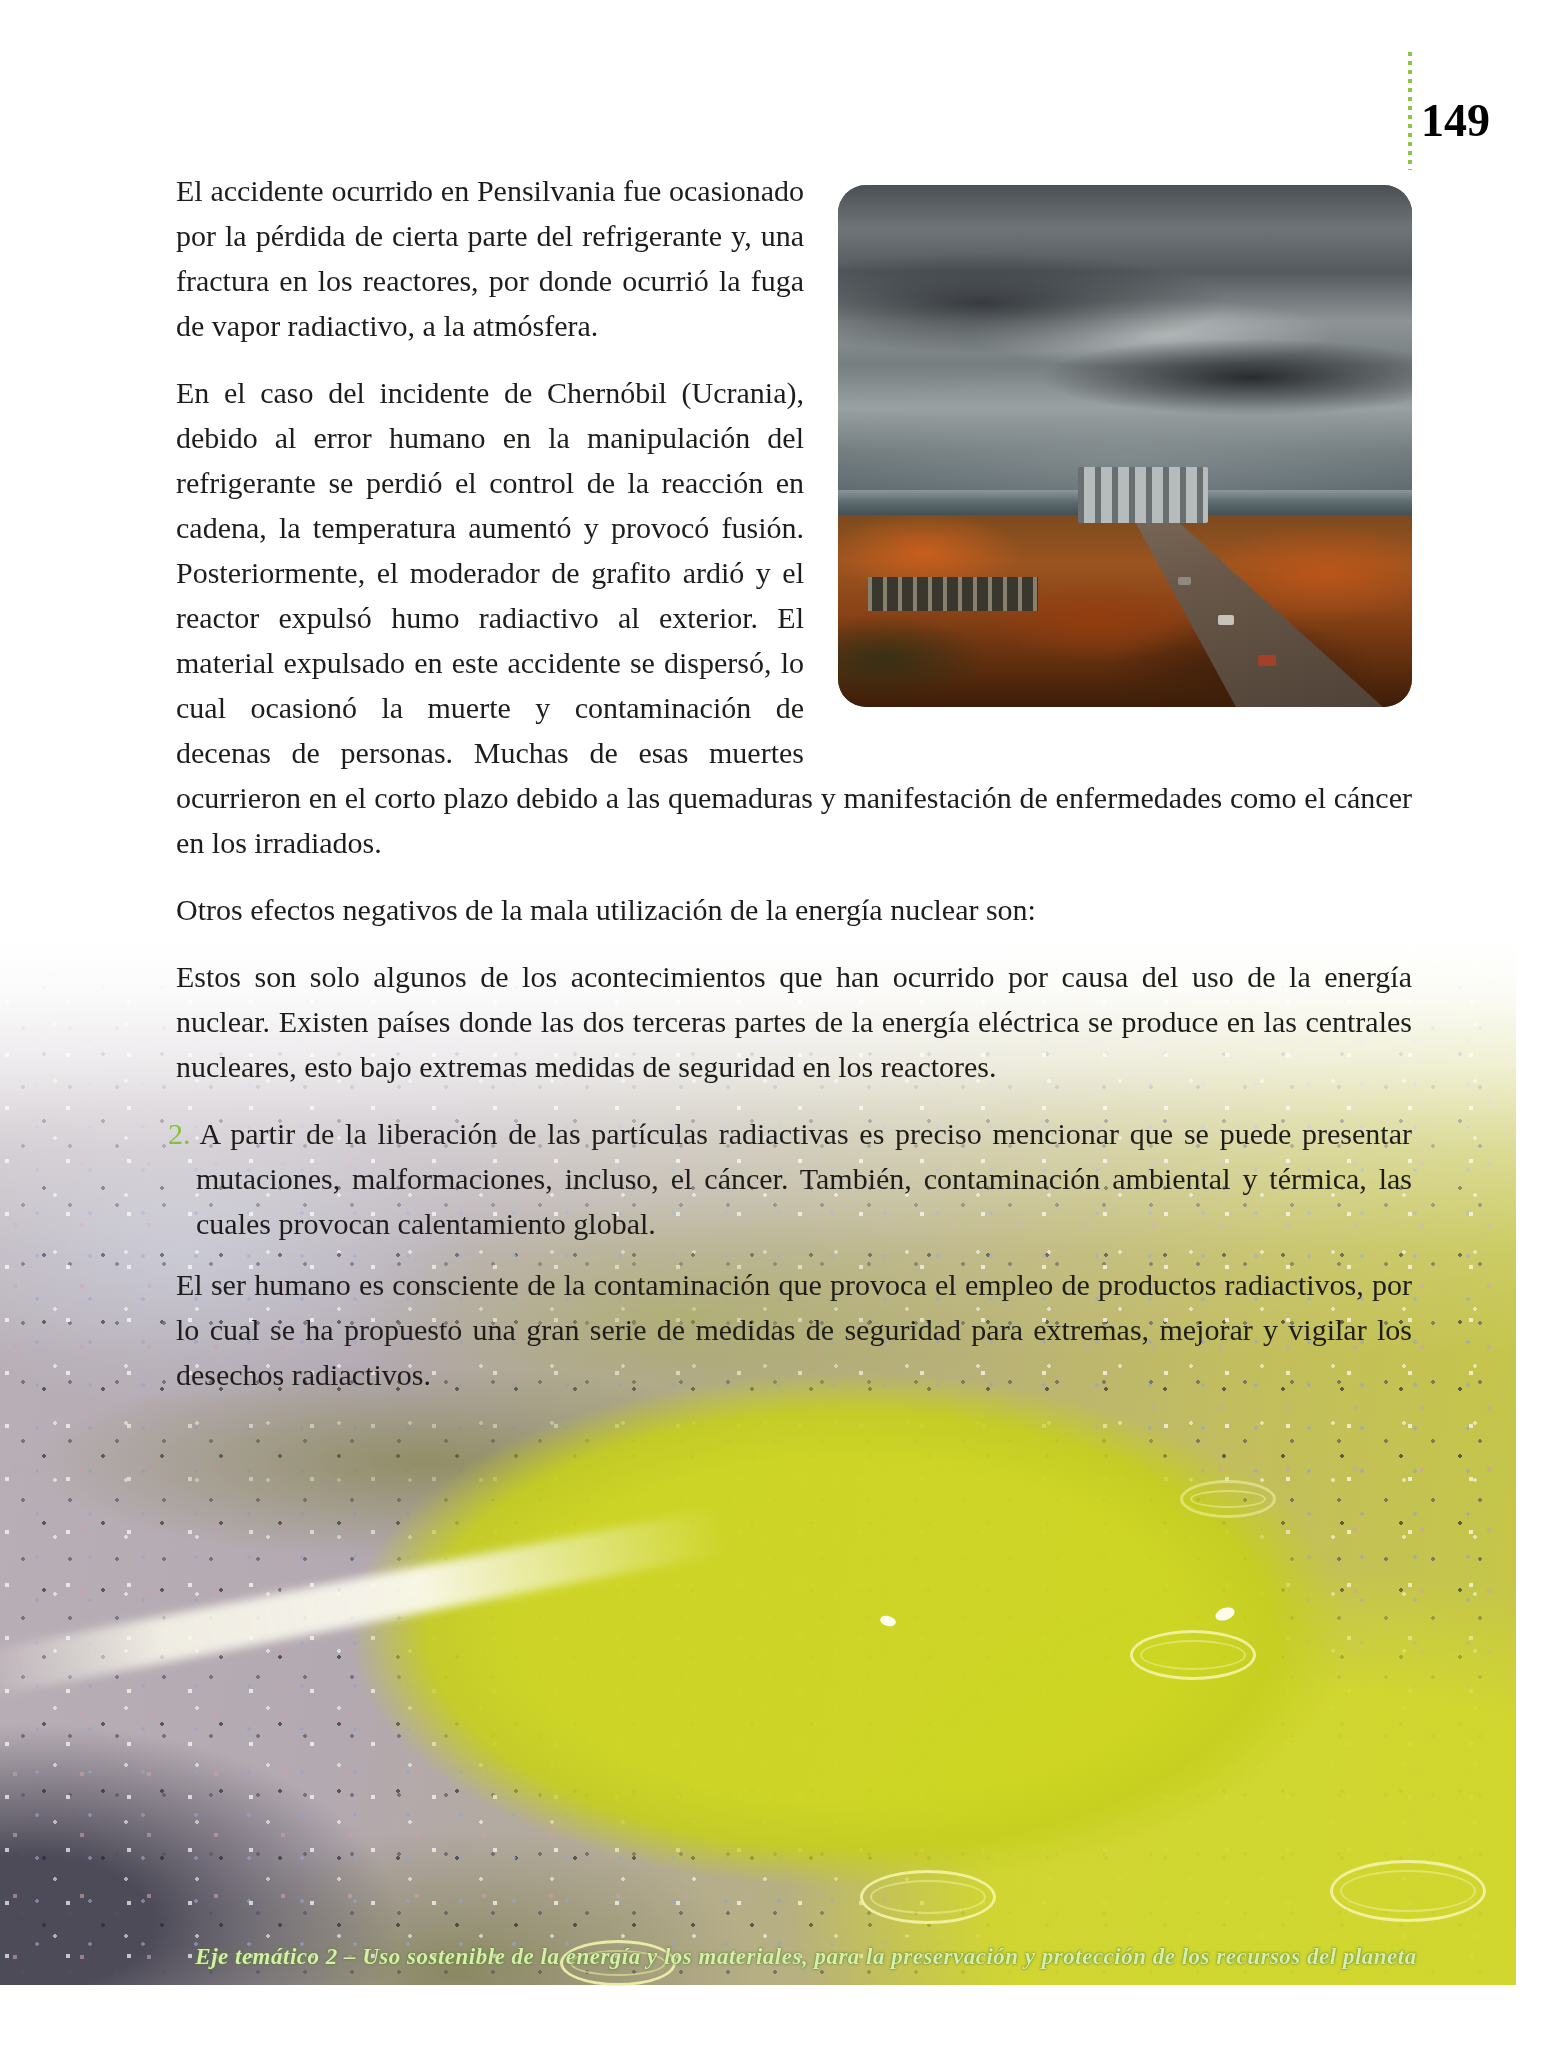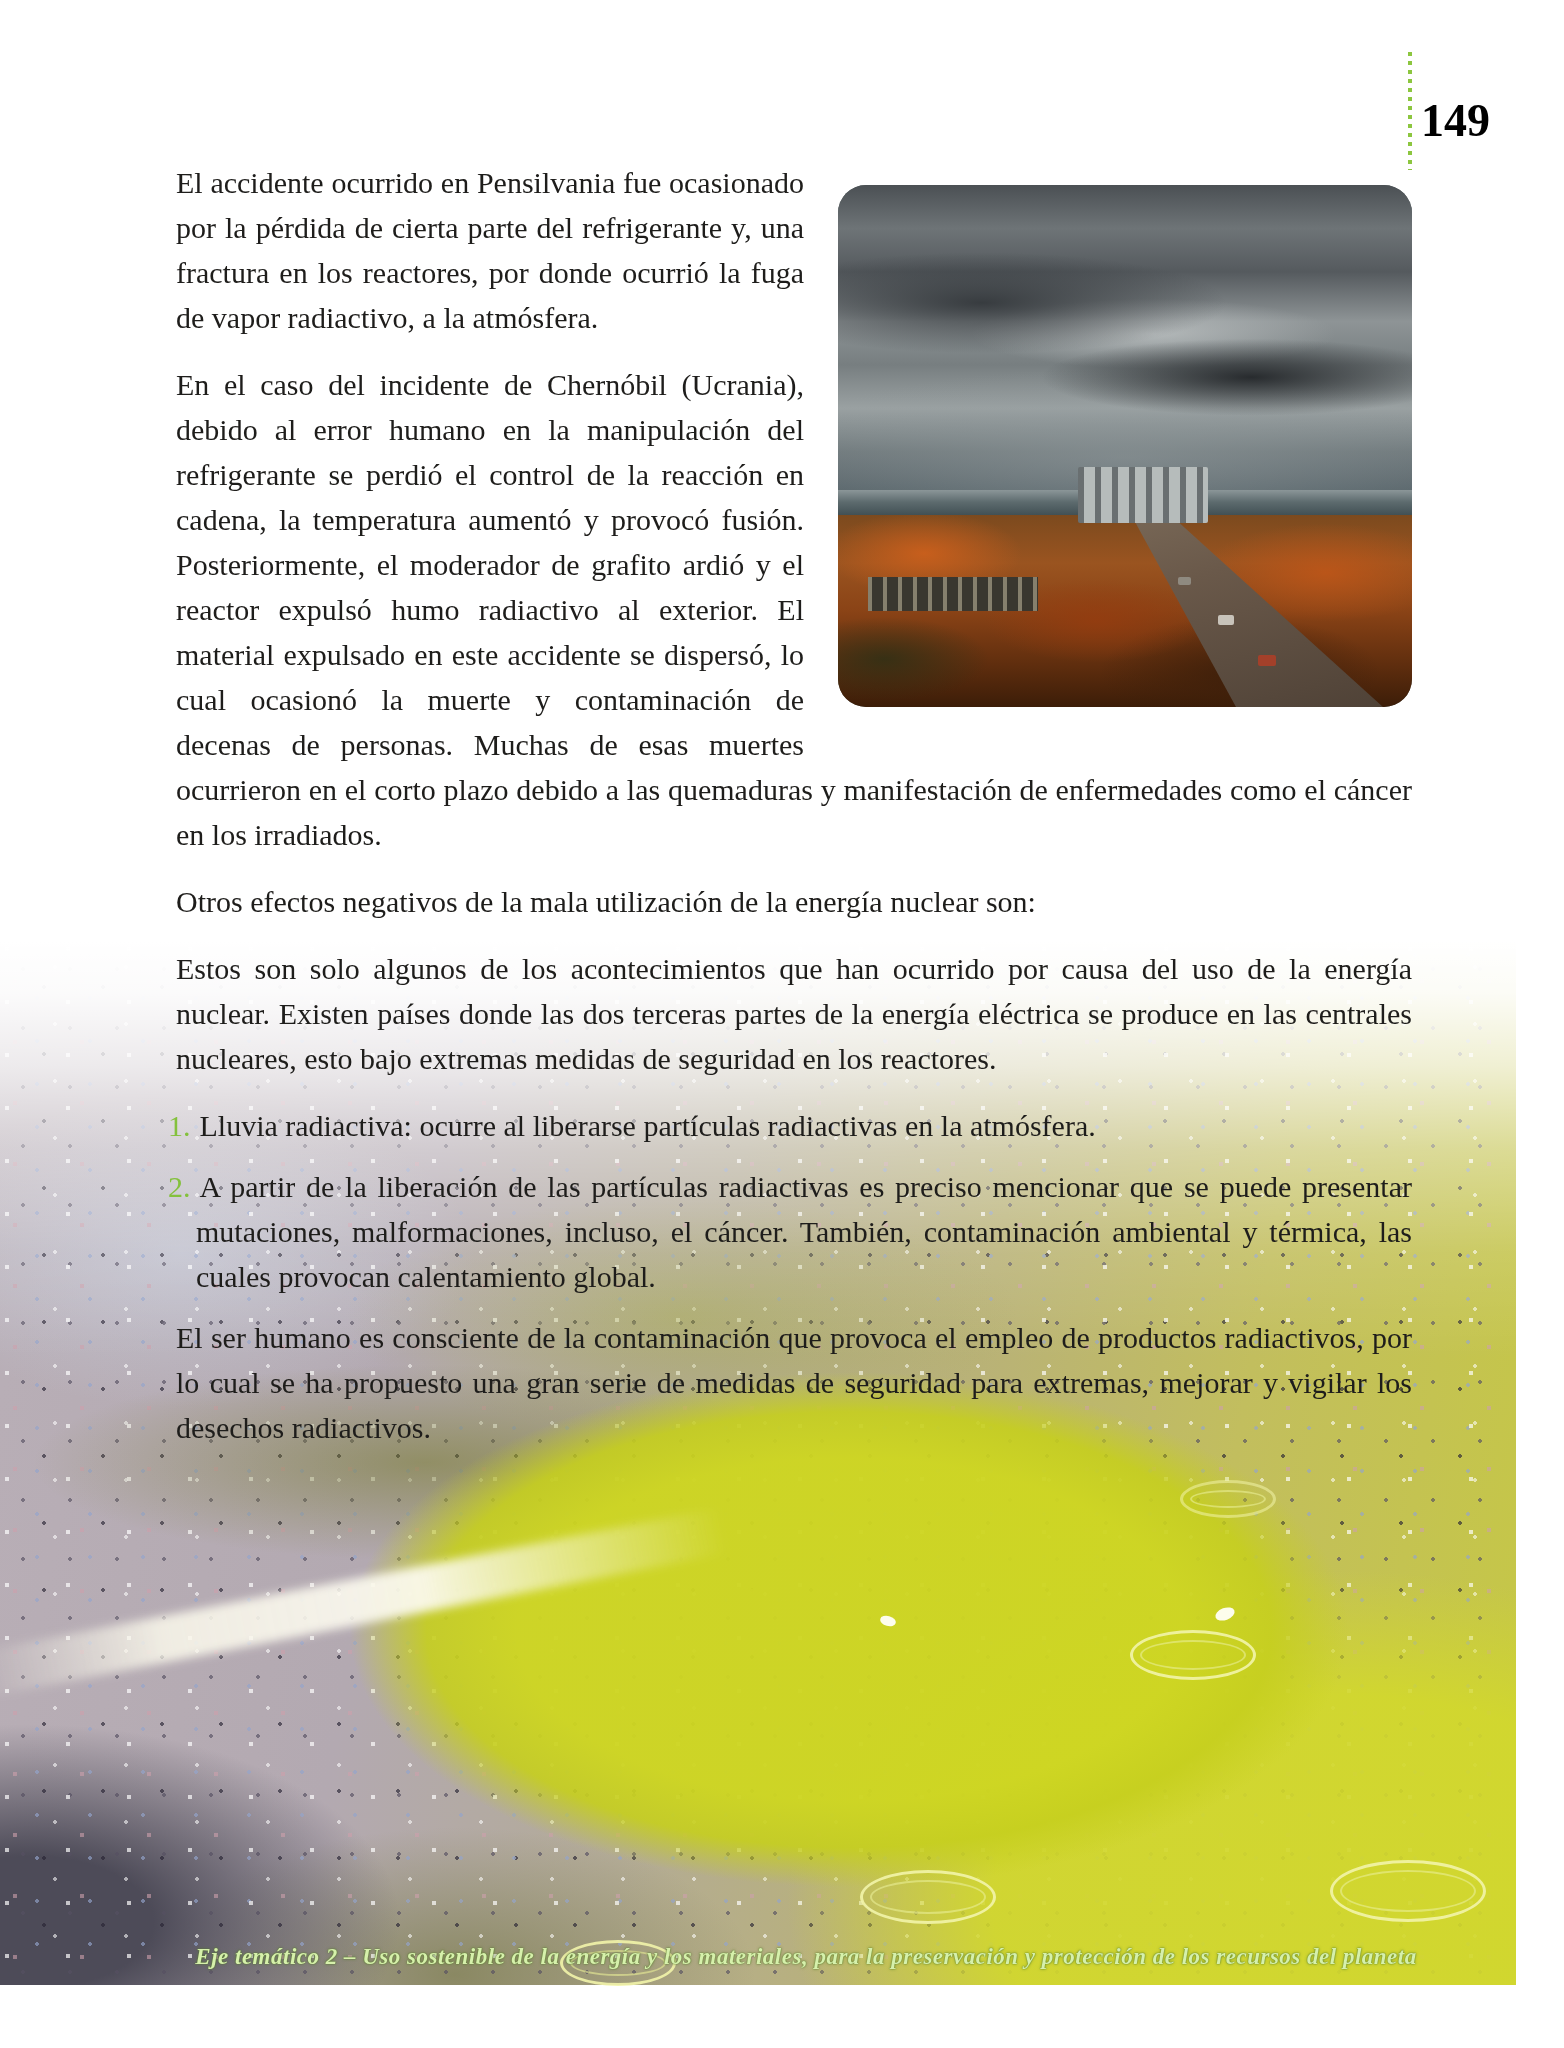--- a/index.html
+++ b/index.html
@@ -51,21 +51,21 @@
   .leaf1 { left:1215px; top:668px; width:20px; height:12px; transform:rotate(-20deg); }
   .leaf2 { left:880px;  top:676px; width:16px; height:10px; transform:rotate(15deg); }
 
   
   .pagedots { position:absolute; left:1408px; top:52px; width:4px; height:118px; z-index:3;
     background:repeating-linear-gradient(180deg,#8cc63f 0 4px, transparent 4px 9px); }
   .pagenum { position:absolute; left:1421px; top:94px; z-index:3; font-size:46px; font-weight:bold; color:#000000; }
 
   
   .article { position:absolute; left:176px; top:160px; width:1236px; z-index:2; }
-  .article p { margin:0 0 22px 0; text-align:justify; font-size:30px; line-height:45px; }
+  .article p { margin:8px 0 22px 0; text-align:justify; font-size:30px; line-height:45px; }
   .li { margin:0 0 16px 20px; text-indent:-28px; text-align:justify; font-size:30px; line-height:45px; }
   .li .num { color:#84c13d; padding-right:9px; }
 
   
   .chern { float:right; width:574px; height:522px; margin:25px 0 48px 34px; border-radius:28px;
     overflow:hidden; position:relative; background:#56605f; }
   .cp-sky { position:absolute; left:0; right:0; top:0; height:310px;
     background:
       radial-gradient(ellipse 300px 55px at 72% 62%, rgba(30,33,36,0.9), rgba(30,33,36,0) 70%),
       radial-gradient(ellipse 340px 70px at 25% 38%, rgba(44,48,52,0.85), rgba(44,48,52,0) 72%),
@@ -137,23 +137,20 @@
       <div class="cp-bldg"></div>
       <div class="cp-bldg2"></div>
     </figure>
 
     <p>El accidente ocurrido en Pensilvania fue ocasionado por la pérdida de cierta parte del refrigerante y, una fractura en los reactores, por donde ocurrió la fuga de vapor radiactivo, a la atmósfera.</p>
     <p>En el caso del incidente de Chernóbil (Ucrania), debido al error humano en la manipulación del refrigerante se perdió el control de la reacción en cadena, la temperatura aumentó y provocó fusión. Posteriormente, el moderador de grafito ardió y el reactor expulsó humo radiactivo al exterior. El material expulsado en este accidente se dispersó, lo cual ocasionó la muerte y contaminación de decenas de personas. Muchas de esas muertes ocurrieron en el corto plazo debido a las quemaduras y manifestación de enfermedades como el cáncer en los irradiados.</p>
     <p>Otros efectos negativos de la mala utilización de la energía nuclear son:</p>
     <p>Estos son solo algunos de los acontecimientos que han ocurrido por causa del uso de la energía nuclear. Existen países donde las dos terceras partes de la energía eléctrica se produce en las centrales nucleares, esto bajo extremas medidas de seguridad en los reactores.</p>
 
     <div class="li">
-      <span class="num">1.</span><span>Lluvia radiactiva: ocurre al liberarse partículas radiactivas en la atmósfera.</span>
-    </div>
-    <div class="li">
       <span class="num">2.</span><span>A partir de la liberación de las partículas radiactivas es preciso mencionar que se puede presentar mutaciones, malformaciones, incluso, el cáncer. También, contaminación ambiental y térmica, las cuales provocan calentamiento global.</span>
     </div>
 
     <p style="margin-top:6px;">El ser humano es consciente de la contaminación que provoca el empleo de productos radiactivos, por lo cual se ha propuesto una gran serie de medidas de seguridad para extremas, mejorar y vigilar los desechos radiactivos.</p>
   </div>
 
   <div class="footer">Eje temático 2 – Uso sostenible de la energía y los materiales, para la preservación y protección de los recursos del planeta</div>
 
 </div>
 

